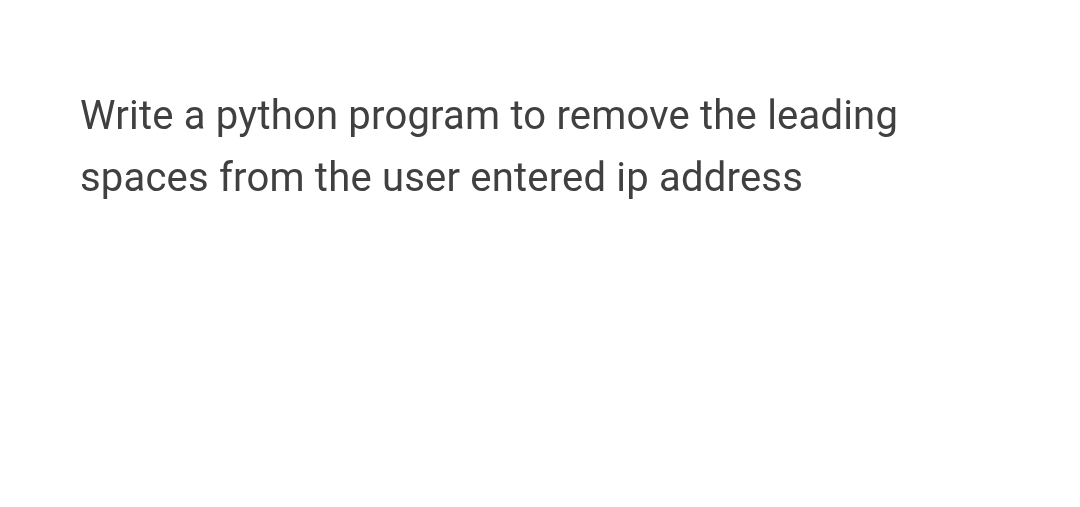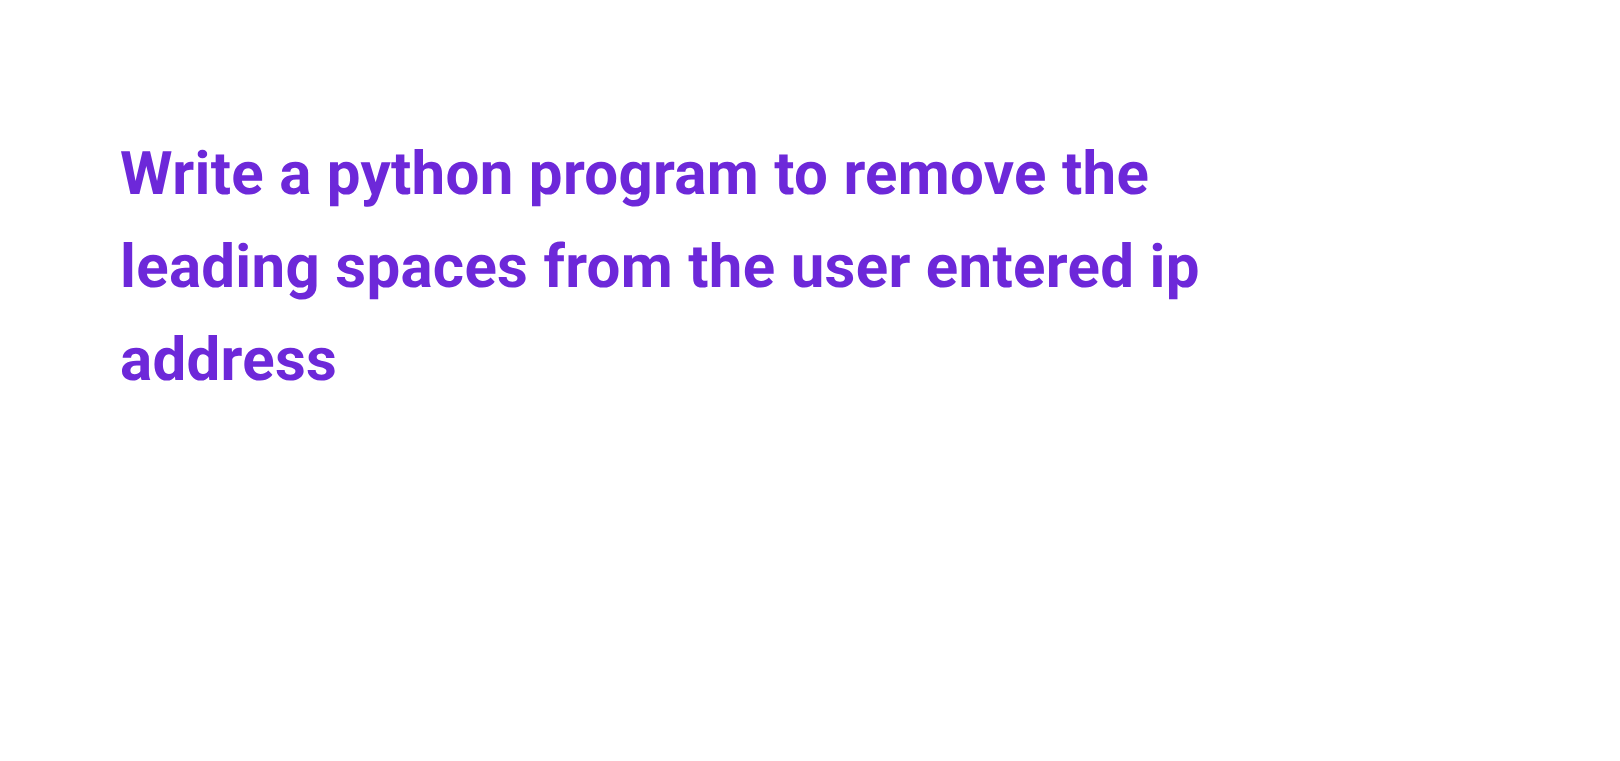--- a/index.html
+++ b/index.html
@@ -10,22 +10,22 @@
     body {
       width: 1080px;
       height: 507px;
       background: #ffffff;
       font-family: -apple-system, BlinkMacSystemFont, 'Segoe UI', Roboto, Arial, sans-serif;
       padding: 85px 80px;
     }
     .text-content {
       font-size: 40px;
       line-height: 1.55;
-      color: #6d28d9;
-      font-weight: 700;
+      color: #404040;
+      font-weight: 400;
       max-width: 820px;
       letter-spacing: 0.2px;
     }
   </style>
 </head>
 <body>
 
 <div class="text-content">Write a python program to remove the leading spaces from the user entered ip address</div>
 
 </body></html>

